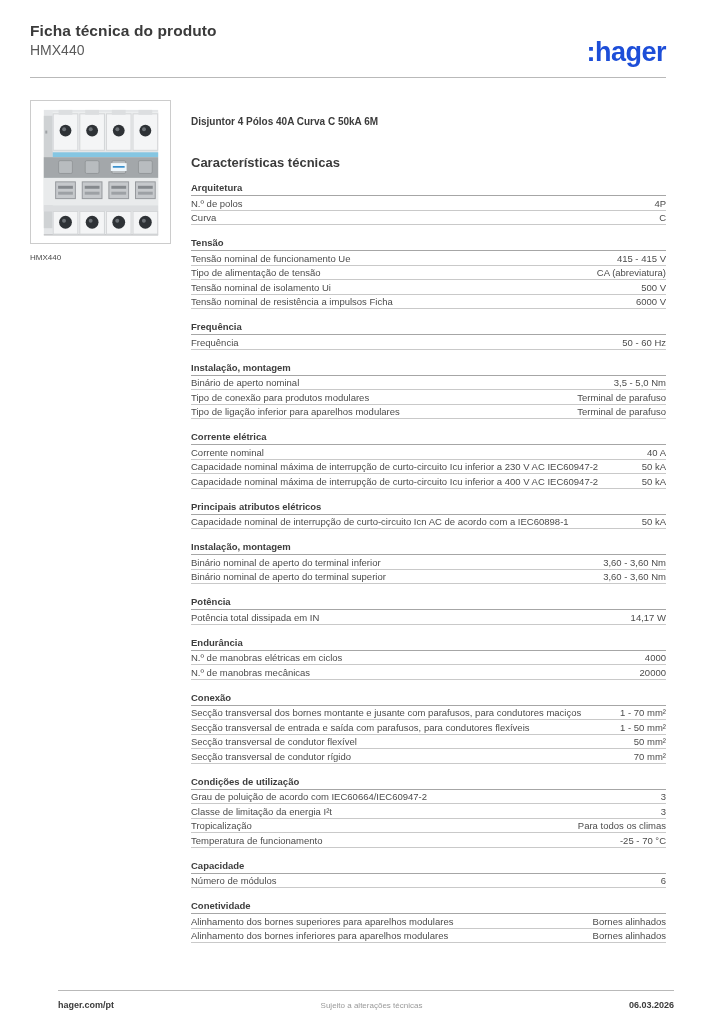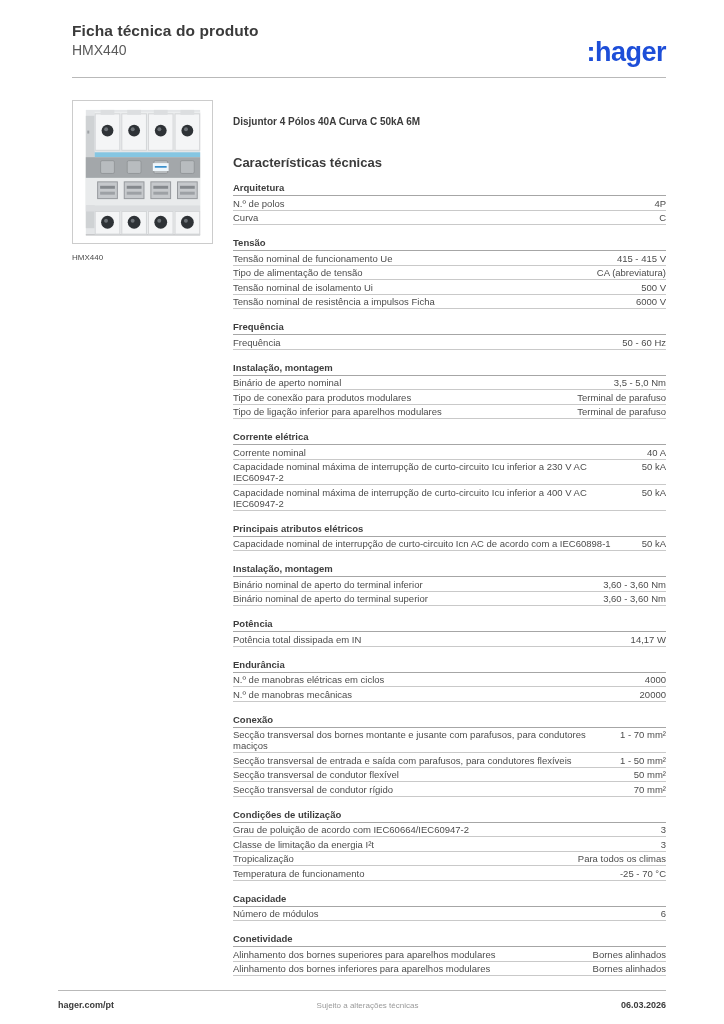--- a/index.html
+++ b/index.html
@@ -4,21 +4,21 @@
 <style>
   * { margin: 0; padding: 0; box-sizing: border-box; }
   html, body { background: #ffffff; }
   body { font-family: "Liberation Sans", sans-serif; color: #4a4a4a; }
   .page {
     position: relative;
     width: 724px;
     height: 1024px;
     background: #ffffff;
     overflow: hidden;
-    padding: 22px 58px 0 72px;
+    padding: 22px 58px 0 30px;
   }
 
   
   .header { display: flex; justify-content: space-between; align-items: flex-start; }
   .doc-title { font-size: 15.5px; font-weight: bold; color: #3b3b3b; letter-spacing: 0.1px; }
   .doc-subtitle { font-size: 14px; color: #5a5a5a; margin-top: 2px; }
   .brand-logo {
     font-size: 27px; font-weight: bold; color: #1d4ed8;
     letter-spacing: -0.5px; line-height: 1; margin-top: 17px;
   }
@@ -49,21 +49,21 @@
   .spec-row {
     display: flex; justify-content: space-between; align-items: flex-start;
     font-size: 9.5px; line-height: 11px; color: #4c4c4c;
     padding: 1.5px 0 1px 0;
     border-bottom: 1px solid #c9c9c9;
   }
   .spec-label { flex: 1 1 auto; padding-right: 10px; }
   .spec-value { flex: 0 0 auto; white-space: nowrap; text-align: right; }
 
   
-  .footer { position: absolute; left: 58px; right: 58px; bottom: 14px; margin-top: 40px; }
+  .footer { position: absolute; left: 58px; right: 50px; bottom: 14px; margin-top: 40px; }
   .footer-rule { border: none; border-top: 1px solid #b9b9b9; }
   .footer-row { display: flex; justify-content: space-between; align-items: baseline; margin-top: 9px; }
   .footer-left { font-size: 9px; font-weight: bold; color: #3b3b3b; }
   .footer-center { font-size: 8px; color: #9a9a9a; }
   .footer-right { font-size: 9px; font-weight: bold; color: #3b3b3b; }
 </style>
 </head>
 <body>
 
 <div class="page">

